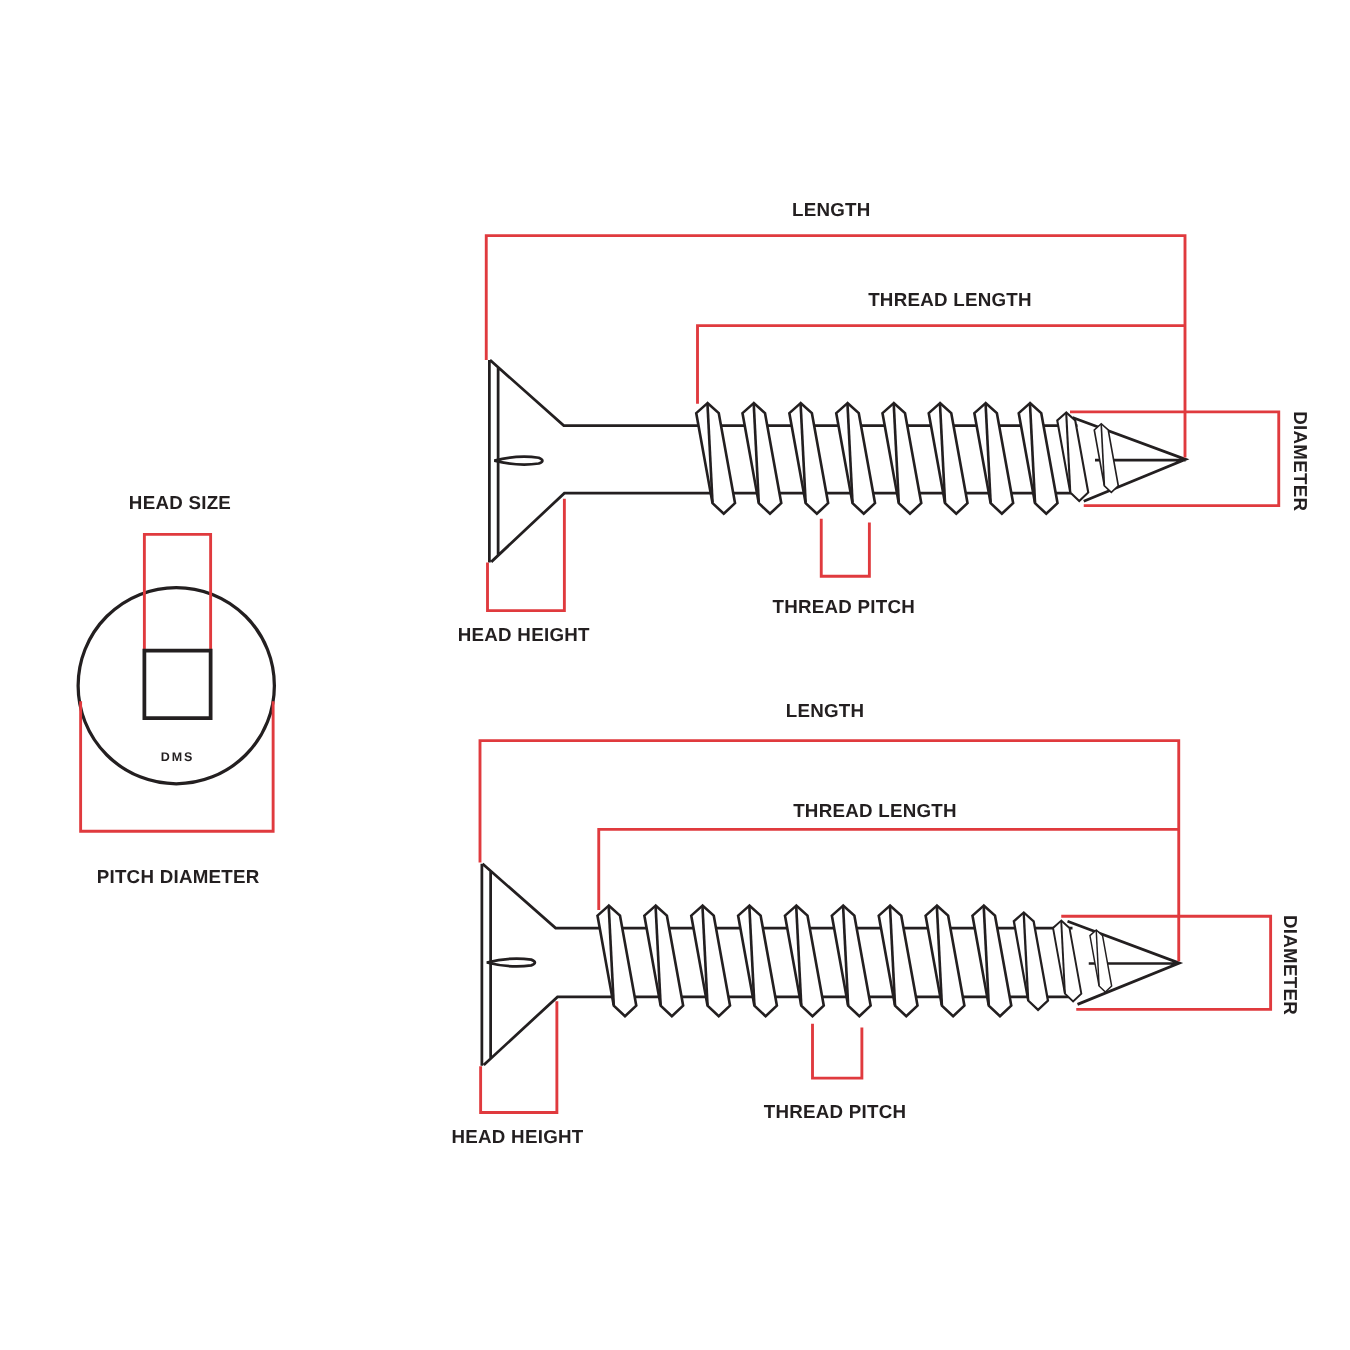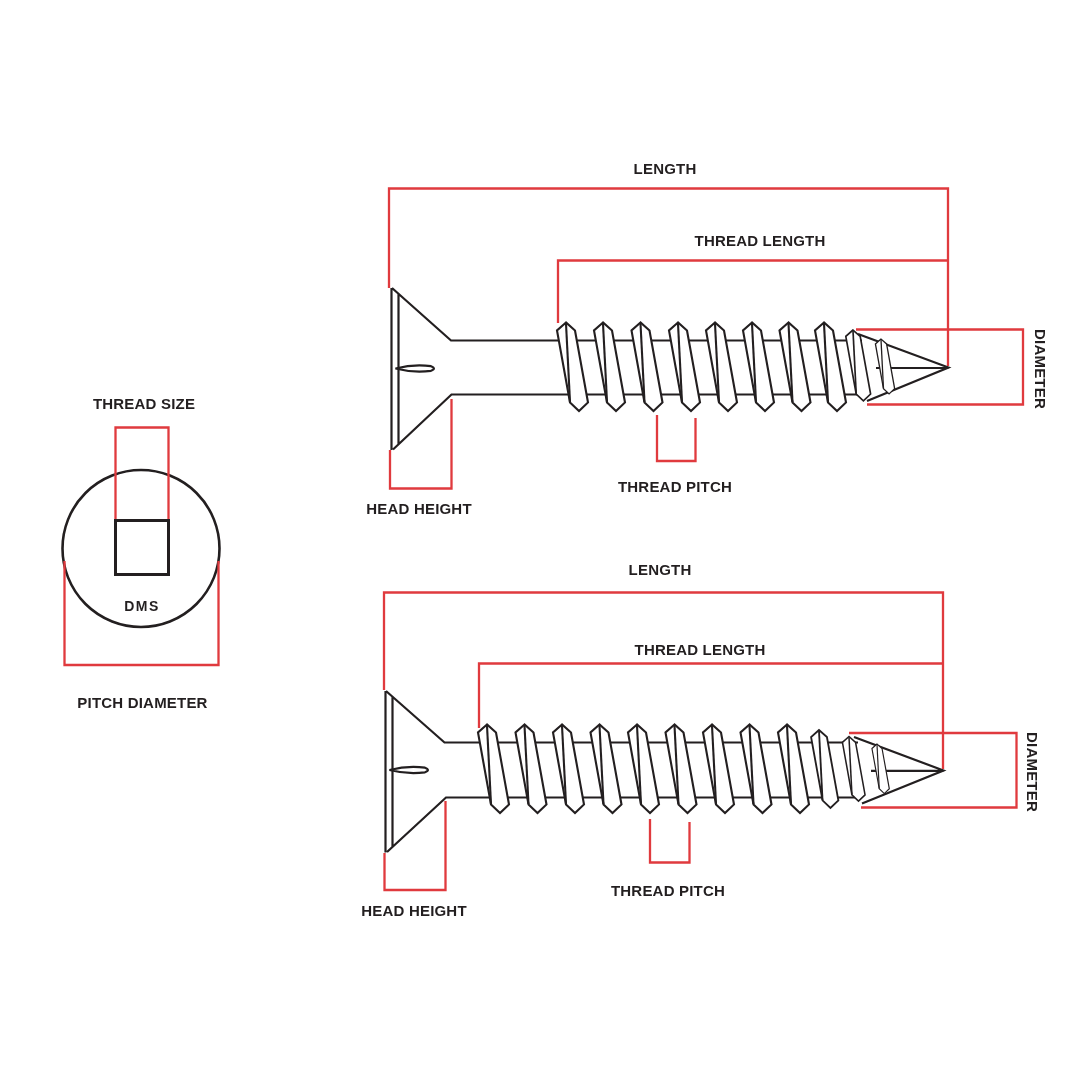--- a/index.html
+++ b/index.html
@@ -17,21 +17,21 @@
   .ink-fill{stroke:var(--ink);stroke-width:2.2;fill:#ffffff;stroke-linejoin:miter;}
   .red-line{stroke:var(--accent);stroke-width:2.3;fill:none;stroke-linejoin:miter;stroke-linecap:butt;}
   .circle-line{stroke:var(--ink);stroke-width:2.6;fill:none;}
   .square-line{stroke:var(--ink);stroke-width:3;fill:#ffffff;}
   .crest{fill:#ffffff;stroke:var(--ink);stroke-width:2.1;stroke-linejoin:miter;}
   .flank{fill:none;stroke:var(--ink);stroke-width:2.1;}
   
   .lbl{position:absolute;transform:translate(-50%,-50%);font-size:15px;font-weight:700;
        letter-spacing:.2px;white-space:nowrap;color:var(--ink);}
   .lbl.rot{transform:translate(-50%,-50%) rotate(90deg);}
-  .lbl.tiny{font-size:14px;letter-spacing:1.5px;}
+  .lbl.tiny{font-size:10px;letter-spacing:1.5px;}
 </style>
 </head>
 <body>
 
 <div class="canvas">
 
   <svg width="1080" height="1080" viewBox="0 0 1080 1080">
     <defs>
       <g id="thread">
         <path class="crest" d="M0,0 L-9,8 L4,80 L13,88.5 L22,80 L9,8 Z"></path>
@@ -98,21 +98,21 @@
       <path class="ink-fill" d="M389.5,770 Q408,765.3 425,767.7 Q430.8,770 425,772.3 Q408,774.7 389.5,770 Z"></path>
 
       <path class="red-line" d="M384,690 L384,592.5 L943,592.5 L943,769"></path>
       <path class="red-line" d="M479,728 L479,663.5 L943,663.5"></path>
       <path class="red-line" d="M849,733 L1016.5,733 L1016.5,807.5 L861,807.5"></path>
       <path class="red-line" d="M384.5,853 L384.5,890 L445.5,890 L445.5,801"></path>
       <path class="red-line" d="M650,819 L650,862.5 L689.5,862.5 L689.5,822"></path>
     </g>
   </svg>
 
-  <div class="lbl" style="left:144px;top:403px;">THREAD SIZE</div>
+  <div class="lbl" style="left:144px;top:403px;">HEAD SIZE</div>
   <div class="lbl tiny" style="left:142px;top:606px;">DMS</div>
   <div class="lbl" style="left:142.5px;top:701.5px;">PITCH DIAMETER</div>
 
   <div class="lbl" style="left:665px;top:167.5px;">LENGTH</div>
   <div class="lbl" style="left:760px;top:239.5px;">THREAD LENGTH</div>
   <div class="lbl rot" style="left:1040px;top:369px;">DIAMETER</div>
   <div class="lbl" style="left:419px;top:507.5px;">HEAD HEIGHT</div>
   <div class="lbl" style="left:675px;top:485.5px;">THREAD PITCH</div>
 
   <div class="lbl" style="left:660px;top:569px;">LENGTH</div>

